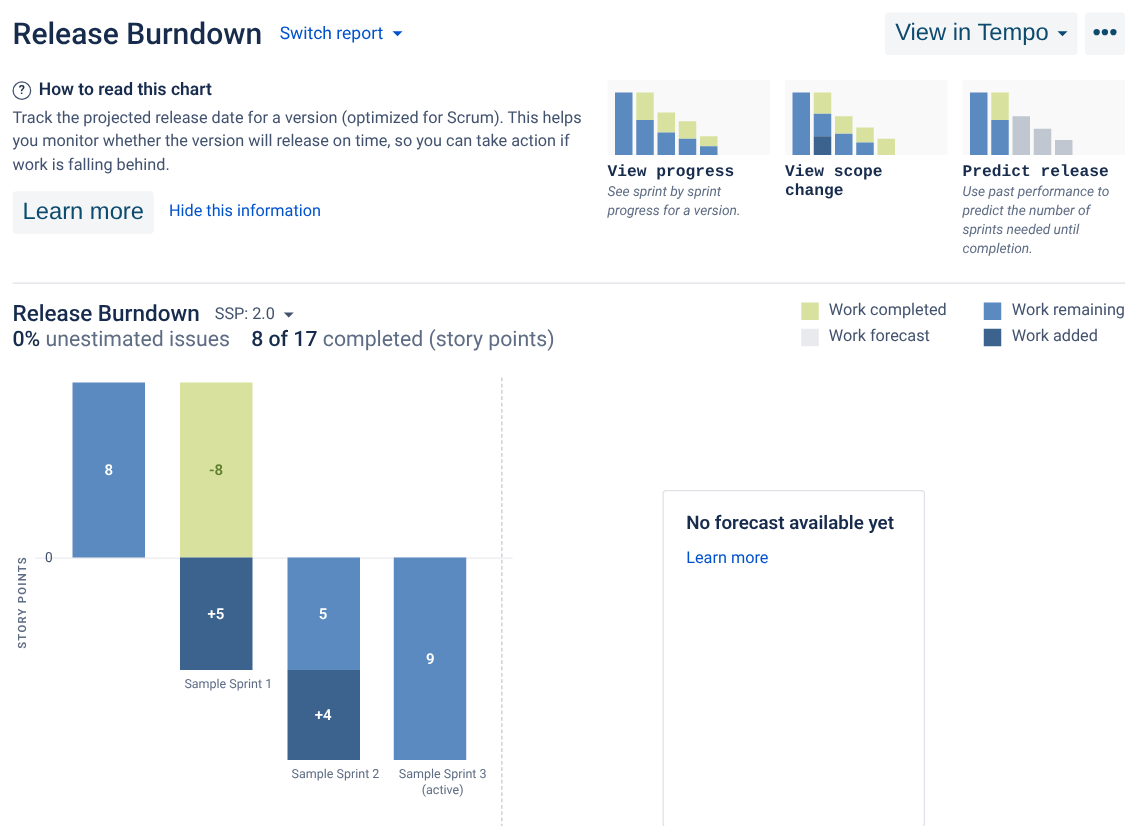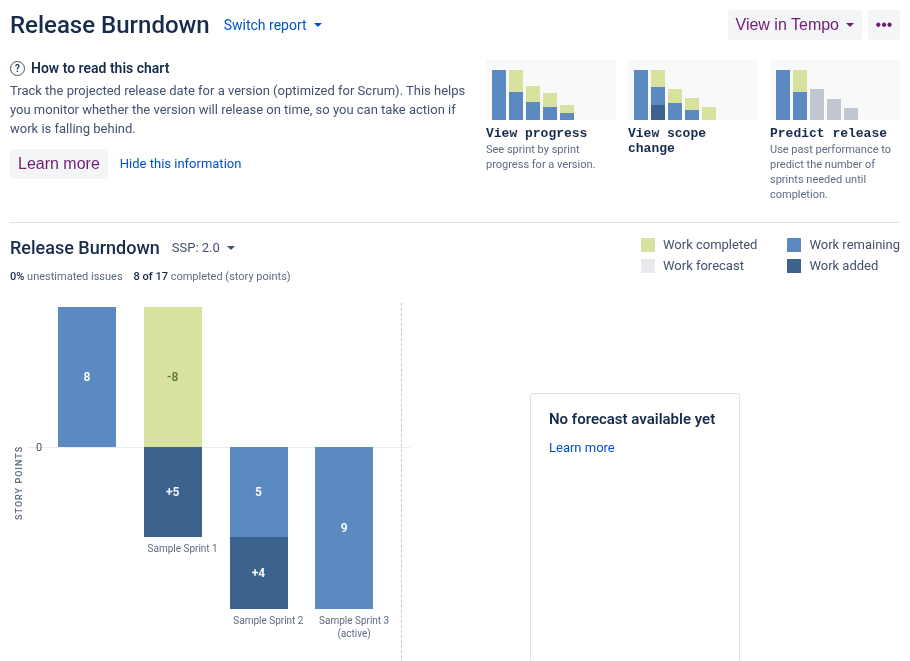--- a/index.html
+++ b/index.html
@@ -34,22 +34,22 @@
     align-items:center;
     gap:4px;
     cursor:pointer;
   }
   .header-right { display:flex; gap:6px; }
   .btn-grey {
     background:#f4f5f7;
     border:none;
     padding:6px 8px;
     border-radius:3px;
-    color:#701a75;
-    font-size:16px;
+    color:#0c4a6e;
+    font-size:19px;
     cursor:pointer;
     display:inline-flex;
     align-items:center;
     gap:4px;
   }
   .btn-more { width:32px; justify-content:center; }
   .info-row {
     display:flex;
     gap:20px;
     margin-top:20px;
@@ -73,30 +73,30 @@
     height:60px;
     background:#f9f9f9;
     display:flex;
     align-items:flex-end;
     gap:3px;
     padding:4px 6px 0 6px;
   }
   .card-chart .cbar { width:14px; display:flex; flex-direction:column-reverse; }
   .card-chart .seg { width:100%; }
   .card-title { font-weight:600; font-size:13px; margin:6px 0 2px; color:#172b4d;font-family:Liberation Mono, monospace;}
-  .card-desc { font-size:11px; color:#5e6c84; line-height:1.35; }
+  .card-desc { font-size:11px; color:#5e6c84; line-height:1.35;font-style:italic; }
 
   .divider { border:none; border-top:1px solid #dfe1e6; margin:20px 0 14px; }
 
   .sub-row { display:flex; justify-content:space-between; align-items:flex-start; }
   .sub-left { }
   .sub-title-row { display:flex; align-items:center; gap:12px; }
   .sub-title { font-size:18px; font-weight:500; margin:0;}
   .version { color:#42526e; font-size:13px; display:inline-flex; align-items:center; gap:4px; cursor:pointer;}
-  .stats { margin-top:12px; font-size:11px; color:#5e6c84; }
+  .stats { margin-top:0; font-size:17px; color:#5e6c84; }
   .stats b { color:#172b4d; font-weight:500; }
   .legend { display:grid; grid-template-columns: auto auto; gap:6px 30px; font-size:13px; color:#42526e;}
   .legend-item { display:flex; align-items:center; gap:8px;}
   .swatch { width:14px; height:14px; }
 
   .chart-wrap { display:flex; margin-top:20px; }
   .chart-left { flex:0 0 400px; display:flex;}
   .y-label {
     writing-mode: vertical-rl;
     transform: rotate(180deg);

